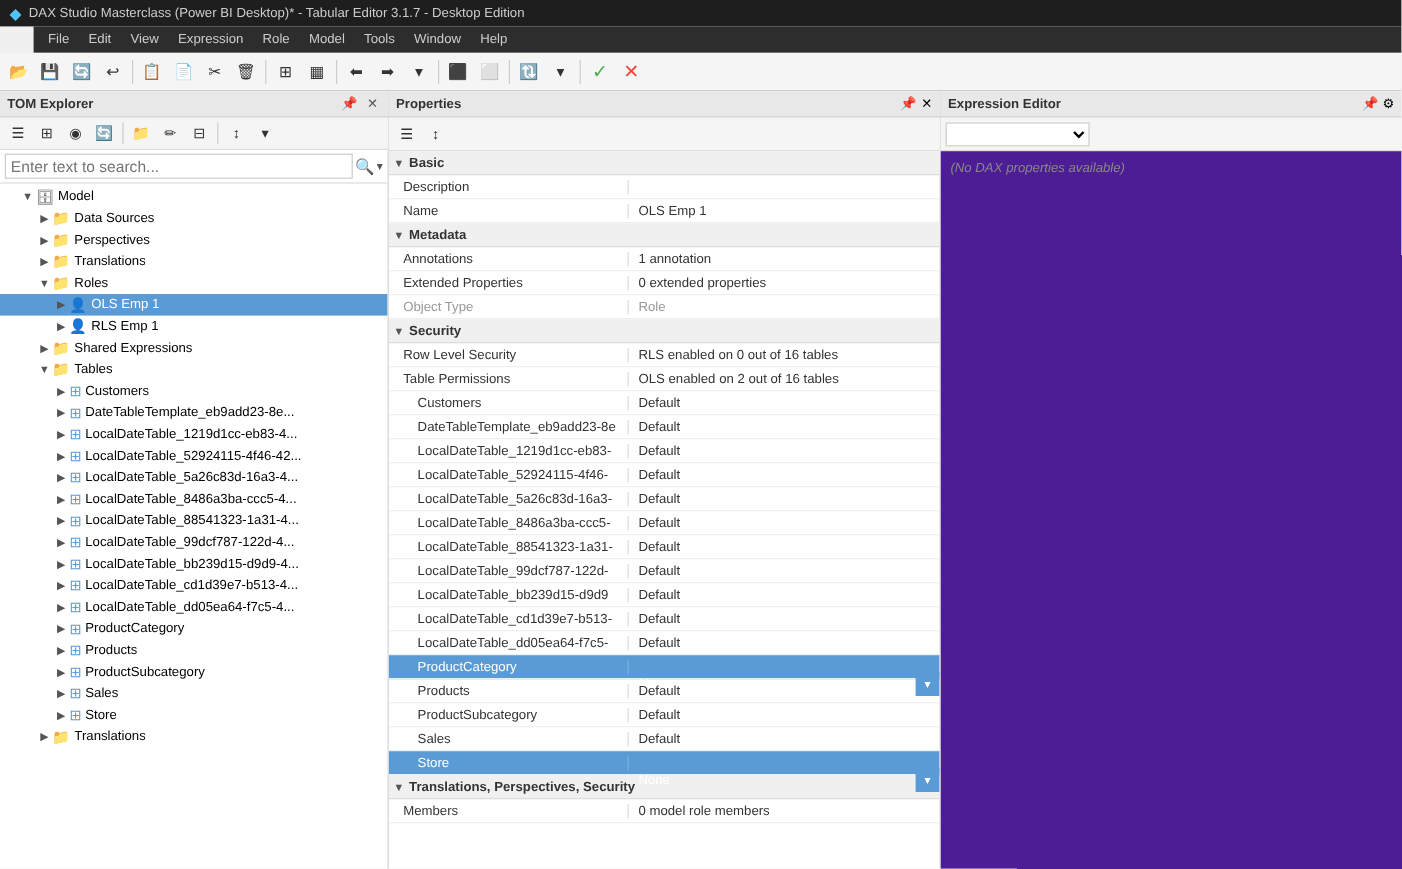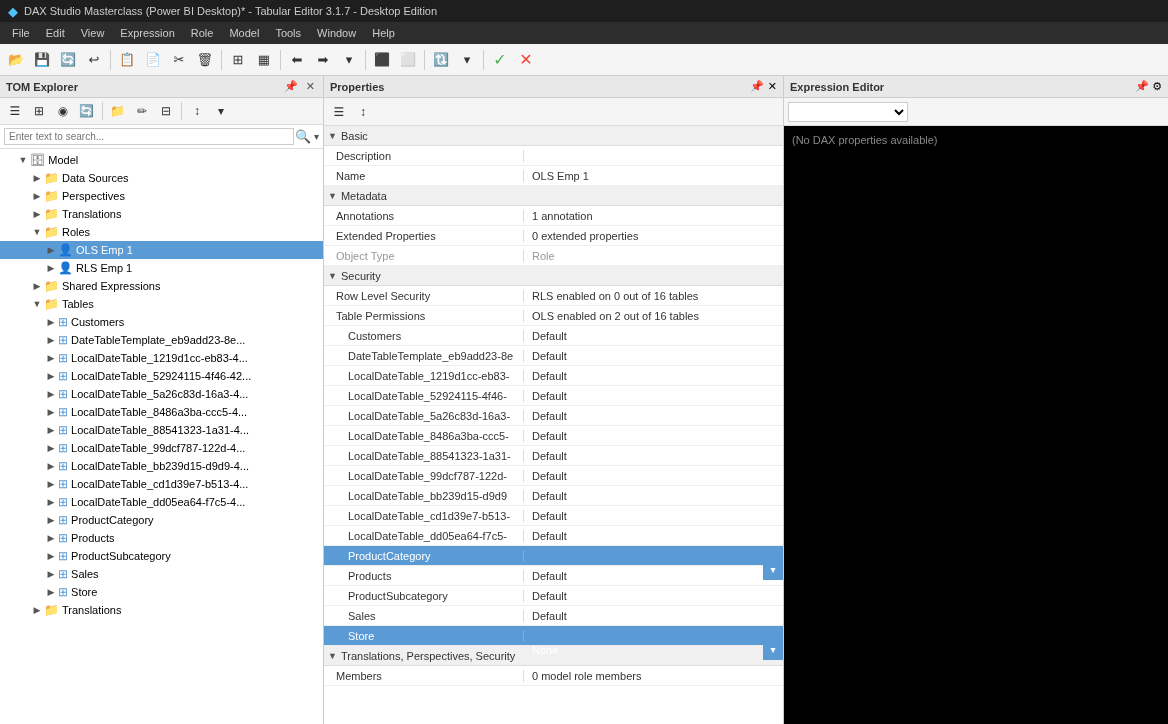--- a/index.html
+++ b/index.html
@@ -18,20 +18,21 @@
     #titlebar .title-icon { margin-right: 6px; color: #4fc3f7; font-size: 13px; }
 
     
     #menubar {
       background: #2d2d2d;
       color: #ccc;
       height: 22px;
       display: flex;
       align-items: center;
       padding: 0 4px;
+      margin-left: 28px;
     }
     #menubar .menu-item {
       padding: 2px 8px;
       cursor: pointer;
       font-size: 11px;
     }
 
     
     #toolbar {
       background: #f5f5f5;
@@ -106,21 +107,21 @@
     #tom-search {
       padding: 3px 4px;
       border-bottom: 1px solid #ddd;
       display: flex;
       align-items: center;
     }
     #tom-search input {
       flex: 1;
       border: 1px solid #ccc;
       padding: 2px 4px;
-      font-size: 10px;
+      font-size: 13px;
       outline: none;
       color: #999;
     }
     #tom-search .search-icon { margin-left: 2px; color: #555; cursor: pointer; font-size: 13px; }
 
     
     #tom-tree {
       flex: 1;
       overflow-y: auto;
       padding: 2px 0;
@@ -189,21 +190,21 @@
     .prop-section-header {
       display: flex;
       align-items: center;
       height: 20px;
       background: #f0f0f0;
       border-bottom: 1px solid #ddd;
       padding-left: 4px;
       cursor: pointer;
     }
     .prop-section-expander { font-size: 9px; color: #555; margin-right: 4px; }
-    .prop-section-title { font-size: 11px; font-weight: 400; color: #333; }
+    .prop-section-title { font-size: 11px; font-weight: 700; color: #333; }
 
     .prop-row {
       display: flex;
       align-items: center;
       height: 20px;
       border-bottom: 1px solid #eee;
     }
     .prop-row.selected-row { background: #5b9bd5; color: white; }
 
     .prop-label {
@@ -268,21 +269,22 @@
       padding: 2px 4px;
       display: flex;
       align-items: center;
       height: 28px;
     }
     #expr-content {
       flex: 1;
       padding: 8px;
       color: #888;
       font-size: 11px;
-      background: #000000;
+      background: #4c1d95;
+      font-style: italic;
     }
 
     
     ::-webkit-scrollbar { width: 8px; height: 8px; }
     ::-webkit-scrollbar-track { background: #f1f1f1; }
     ::-webkit-scrollbar-thumb { background: #c1c1c1; border-radius: 2px; }
   </style>
 </head>
 <body>
 

